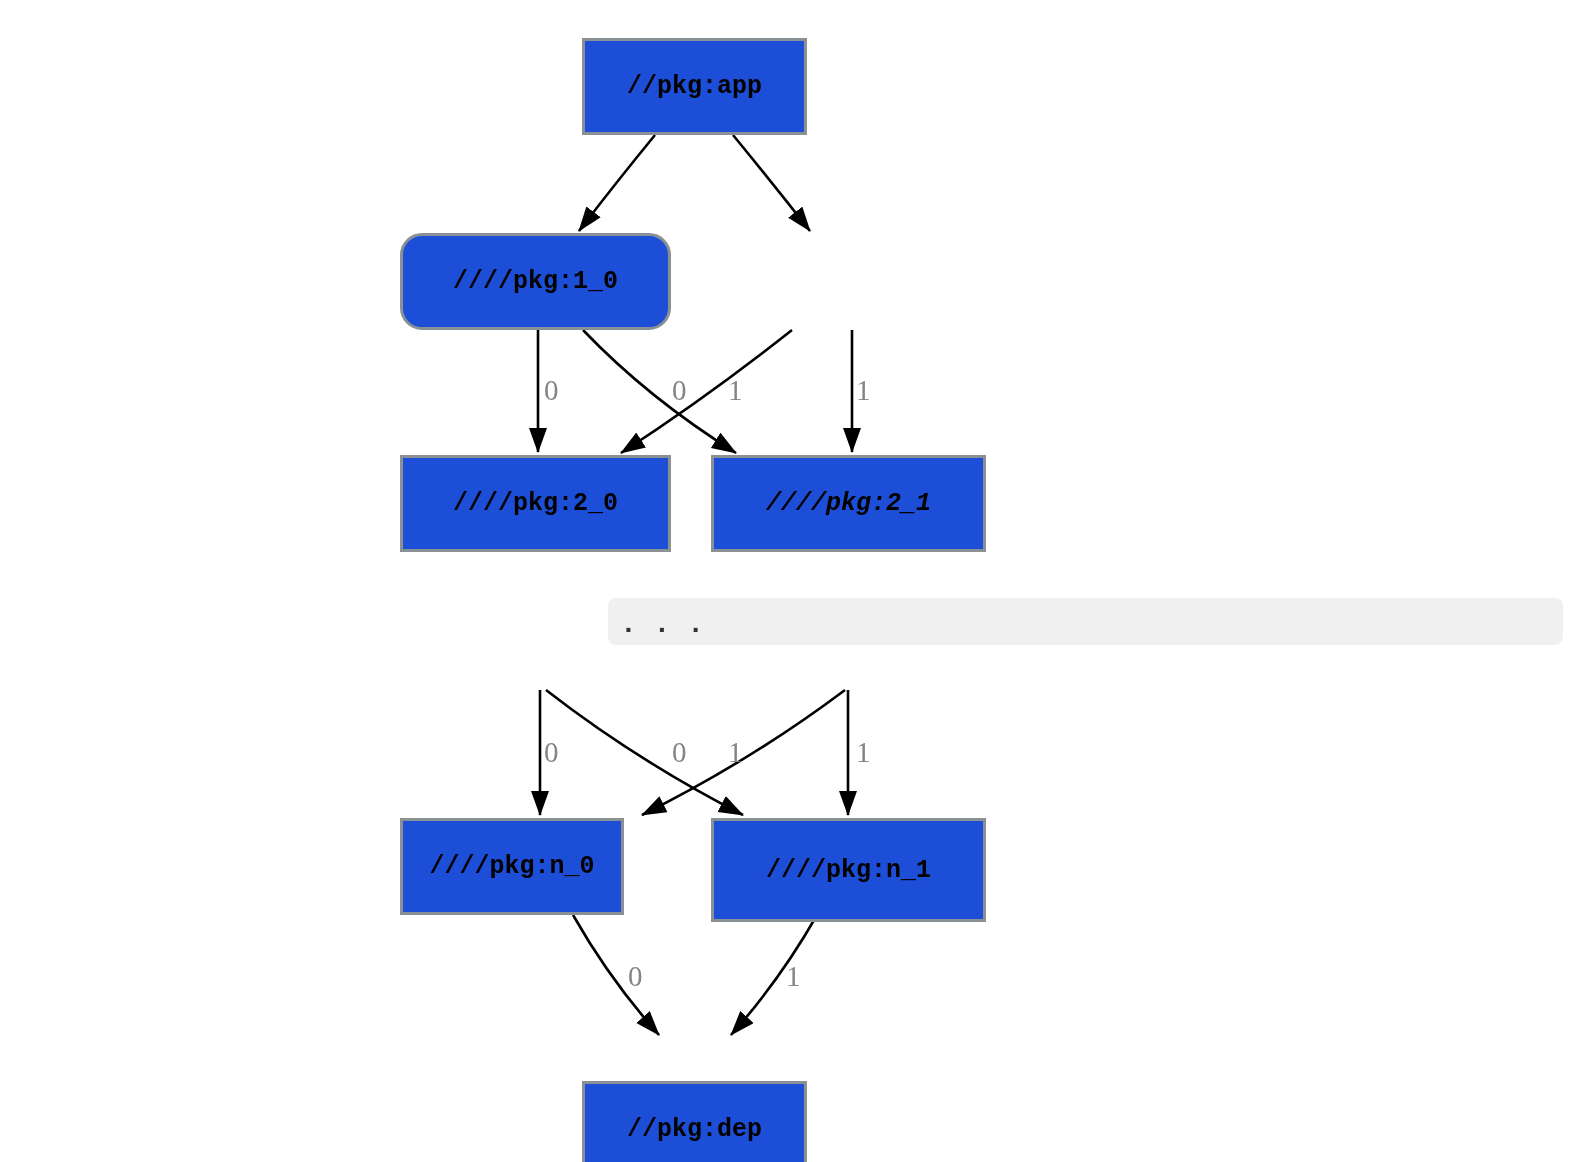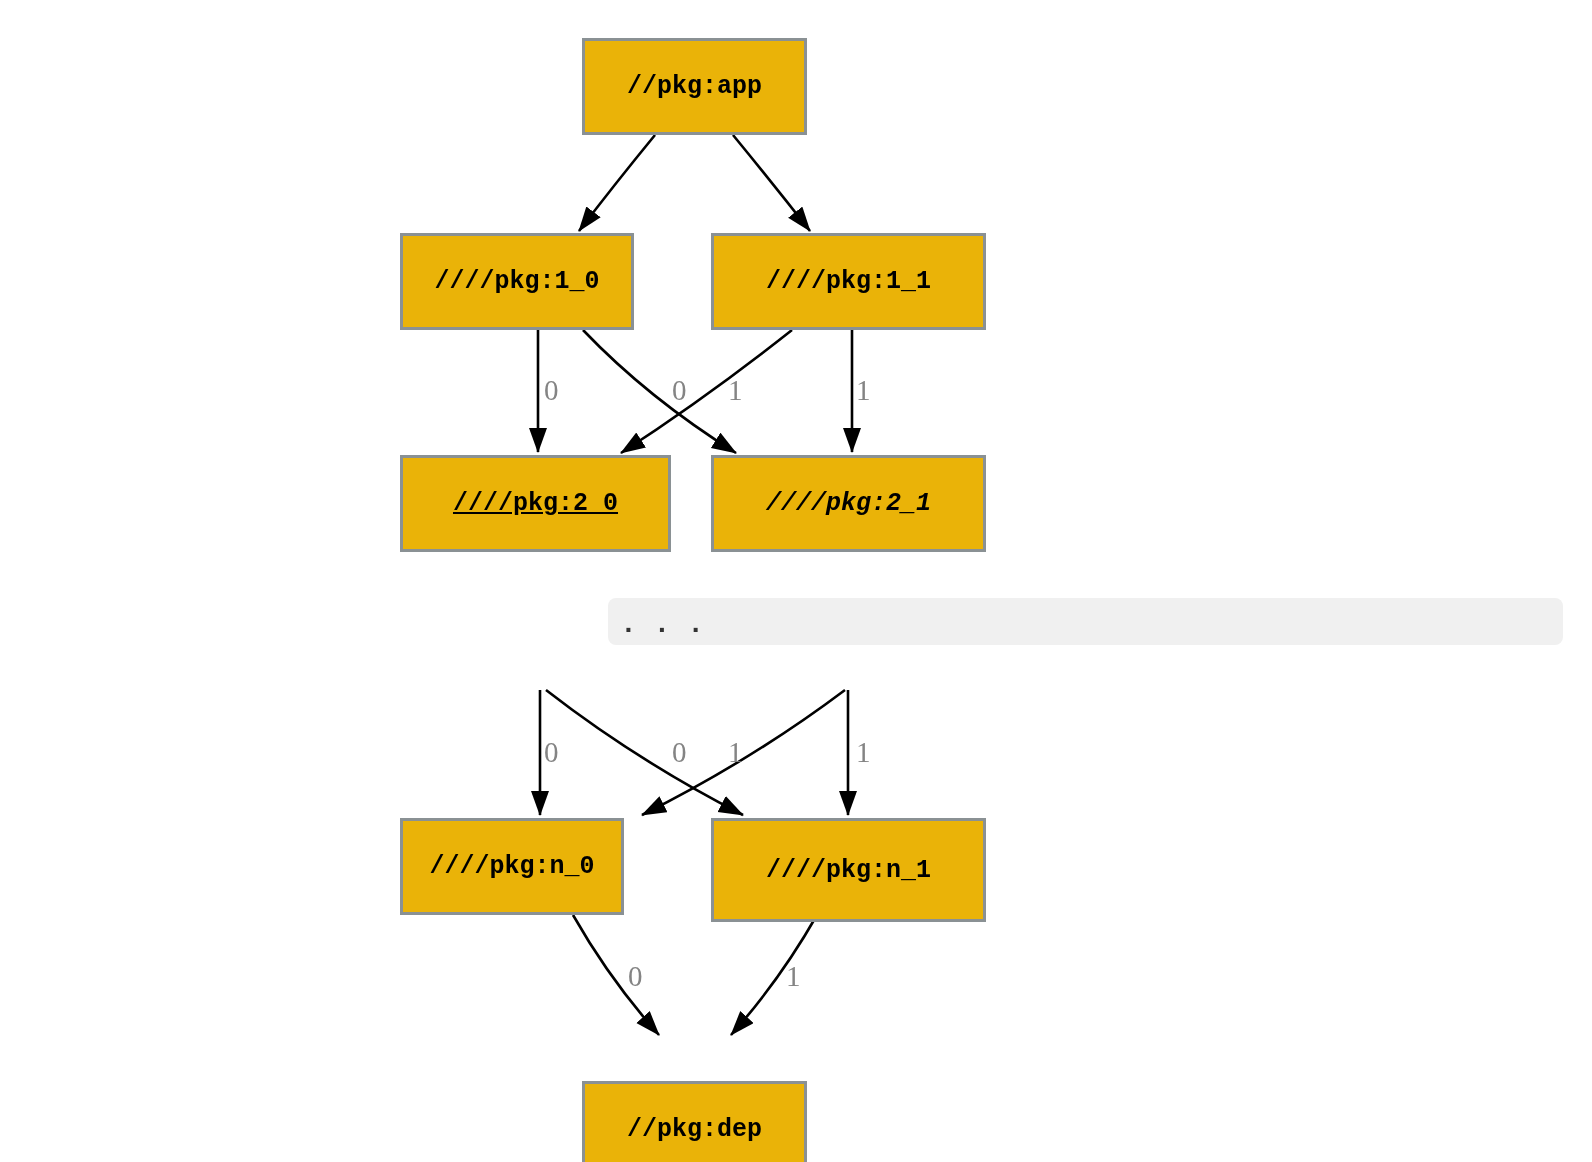--- a/index.html
+++ b/index.html
@@ -21,38 +21,38 @@
     stroke-width: 2.6;
     fill: none;
   }
   .edge-label {
     font-family: "Liberation Serif", serif;
     font-size: 29px;
     fill: #848484;
   }
   .node {
     position: absolute;
-    background: #eab308;
+    background: #1d4ed8;
     border: 3px solid #8a9194;
     box-sizing: border-box;
     display: flex;
     align-items: center;
     justify-content: center;
   }
   .node-label {
     font-family: "Liberation Mono", monospace;
     font-weight: bold;
     font-size: 25px;
     color: #000000;
     white-space: pre;
   }
   .node-app  { left: 582px; top:   38px; width: 225px; height: 97px; }
-  .node-1-0  { left: 400px; top:  233px; width: 234px; height: 97px; }
+  .node-1-0  { left: 400px; top:  233px; width: 271px; height: 97px; border-radius: 22px; }
   .node-1-1  { left: 711px; top:  233px; width: 275px; height: 97px; }
-  .node-2-0  { left: 400px; top:  455px; width: 271px; height: 97px; text-decoration: underline; }
+  .node-2-0  { left: 400px; top:  455px; width: 271px; height: 97px; }
   .node-2-1  { left: 711px; top:  455px; width: 275px; height: 97px; font-style: italic; }
   .node-n-0  { left: 400px; top:  818px; width: 224px; height: 97px; }
   .node-n-1  { left: 711px; top:  818px; width: 275px; height: 104px; }
   .node-dep  { left: 582px; top: 1038px; width: 225px; height: 97px; margin-top: 43px; }
   .ellipsis-band {
     position: absolute;
     left: 608px; top: 598px;
     width: 955px; height: 47px;
     background: #f0f0f0;
     border-radius: 8px;
@@ -113,23 +113,20 @@
   </svg>
 
   <div class="node node-app">
     <span class="node-label">//pkg:app</span>
   </div>
 
   <div class="node node-1-0">
     <span class="node-label">////pkg:1_0</span>
   </div>
 
-  <div class="node node-1-1">
-    <span class="node-label">////pkg:1_1</span>
-  </div>
 
   <div class="node node-2-0">
     <span class="node-label">////pkg:2_0</span>
   </div>
 
   <div class="node node-2-1">
     <span class="node-label">////pkg:2_1</span>
   </div>
 
   <div class="ellipsis-band">

